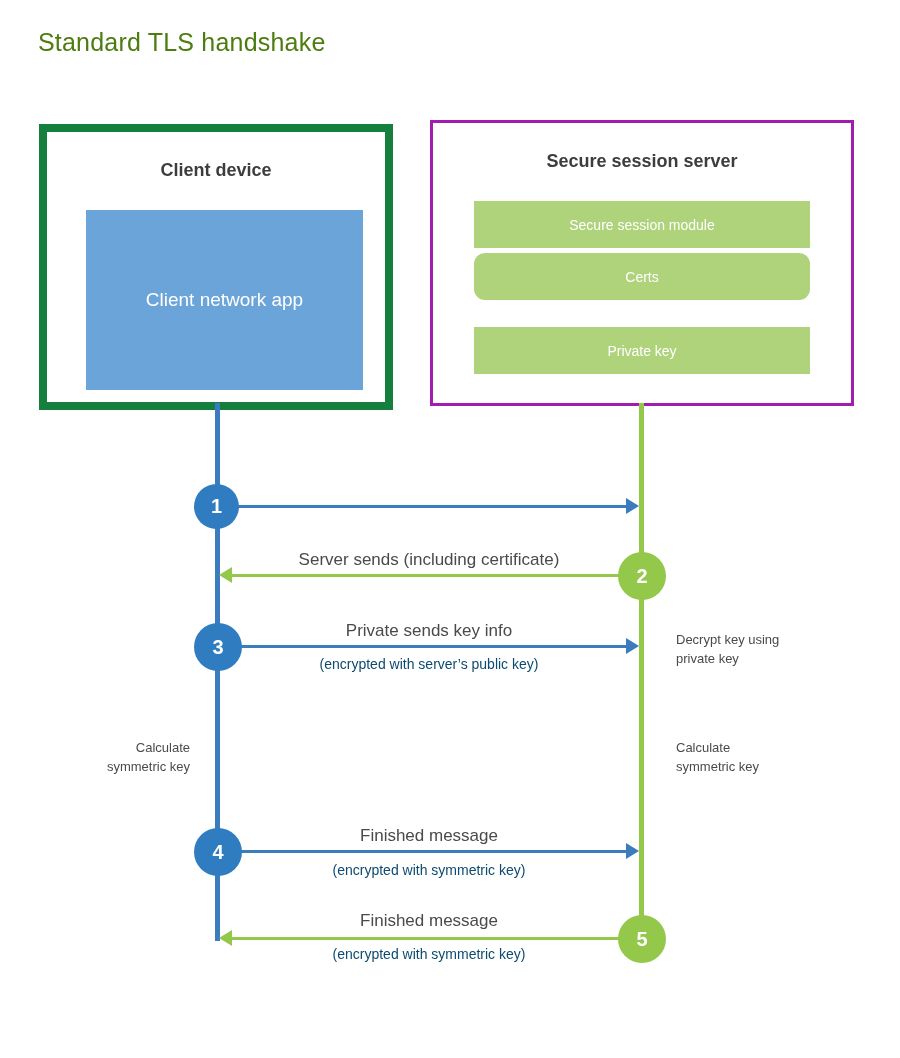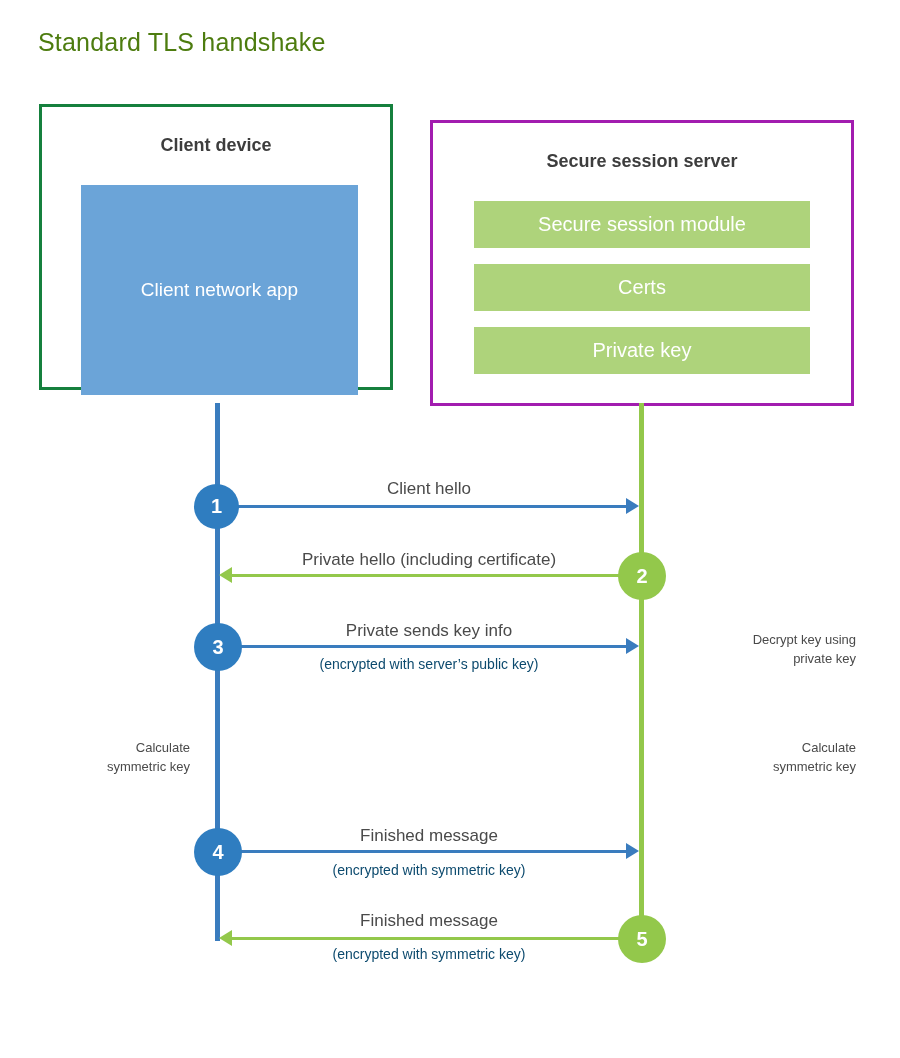--- a/index.html
+++ b/index.html
@@ -35,24 +35,24 @@
   }
 
   
   .entity-box {
     position: absolute;
     background: #ffffff;
     box-sizing: border-box;
   }
   #client-box {
     left: 39px;
-    top: 104px;
+    top: 124px;
     width: 354px;
     height: 286px;
-    border: 3px solid #15803d;
+    border: 8px solid #15803d;
   }
   #server-box {
     left: 430px;
     top: 120px;
     width: 424px;
     height: 286px;
     border: 3px solid #a21caf;
   }
   .entity-title {
     position: absolute;
@@ -64,50 +64,50 @@
     font-weight: bold;
     color: #3d3d3d;
   }
 
   
   #client-app-block {
     position: absolute;
     left: 39px;
     top: 78px;
     width: 277px;
-    height: 210px;
+    height: 180px;
     background: #6ba4d8;
     color: #ffffff;
     font-size: 19px;
     font-weight: 300;
     display: flex;
     align-items: center;
     justify-content: center;
     text-align: center;
     line-height: 1.35;
     padding: 0 18px;
     box-sizing: border-box;
   }
 
   .server-block {
     position: absolute;
     left: 41px;
     width: 336px;
     height: 47px;
     background: #aed37b;
     color: #ffffff;
-    font-size: 20px;
+    font-size: 14px;
     font-weight: 300;
     display: flex;
     align-items: center;
     justify-content: center;
     box-sizing: border-box;
   }
   #server-block-0 { top: 78px; }
-  #server-block-1 { top: 141px; }
+  #server-block-1 { top: 130px; border-radius: 11px; }
   #server-block-2 { top: 204px; }
 
   
   .lifeline {
     position: absolute;
     width: 5px;
   }
   #client-lifeline {
     left: 215px;
     top: 403px;
@@ -180,21 +180,21 @@
   
   .side-note {
     position: absolute;
     font-size: 13px;
     font-weight: 300;
     color: #4a4a4a;
     line-height: 1.45;
     white-space: pre-line;
   }
   .side-note.right-align { text-align: right; }
-  .side-note.left-align  { text-align: right; }
+  .side-note.left-align  { text-align: left; }
 </style>
 </head>
 <body>
 
 <div id="canvas">
 
   <div id="diagram-title">Standard TLS handshake</div>
 
   <div class="entity-box" id="client-box">
     <div class="entity-title">Client device</div>
@@ -204,26 +204,25 @@
   <div class="entity-box" id="server-box">
     <div class="entity-title">Secure session server</div>
     <div class="server-block" id="server-block-0">Secure session module</div>
     <div class="server-block" id="server-block-1">Certs</div>
     <div class="server-block" id="server-block-2">Private key</div>
   </div>
 
   <div class="lifeline" id="client-lifeline"></div>
   <div class="lifeline" id="server-lifeline"></div>
 
-  <div class="msg-label" style="left:218px; top:479px; width:422px;">Client hello</div>
   <div class="arrow-line blue" style="left:232px; top:505px; width:394px;"></div>
   <div class="arrow-head right blue" style="left:626px; top:498px;"></div>
   <div class="step-circle blue" id="step-circle-1">1</div>
 
-  <div class="msg-label" style="left:218px; top:550px; width:422px;">Private hello (including certificate)</div>
+  <div class="msg-label" style="left:218px; top:550px; width:422px;">Server sends (including certificate)</div>
   <div class="arrow-line green" style="left:232px; top:574px; width:394px;"></div>
   <div class="arrow-head left green" style="left:219px; top:567px;"></div>
   <div class="step-circle green" id="step-circle-2">2</div>
 
   <div class="msg-label" style="left:218px; top:621px; width:422px;">Private sends key info</div>
   <div class="arrow-line blue" style="left:235px; top:645px; width:391px;"></div>
   <div class="arrow-head right blue" style="left:626px; top:638px;"></div>
   <div class="msg-sub" style="left:218px; top:656px; width:422px;">(encrypted with server’s public key)</div>
   <div class="step-circle blue" id="step-circle-3">3</div>
 

